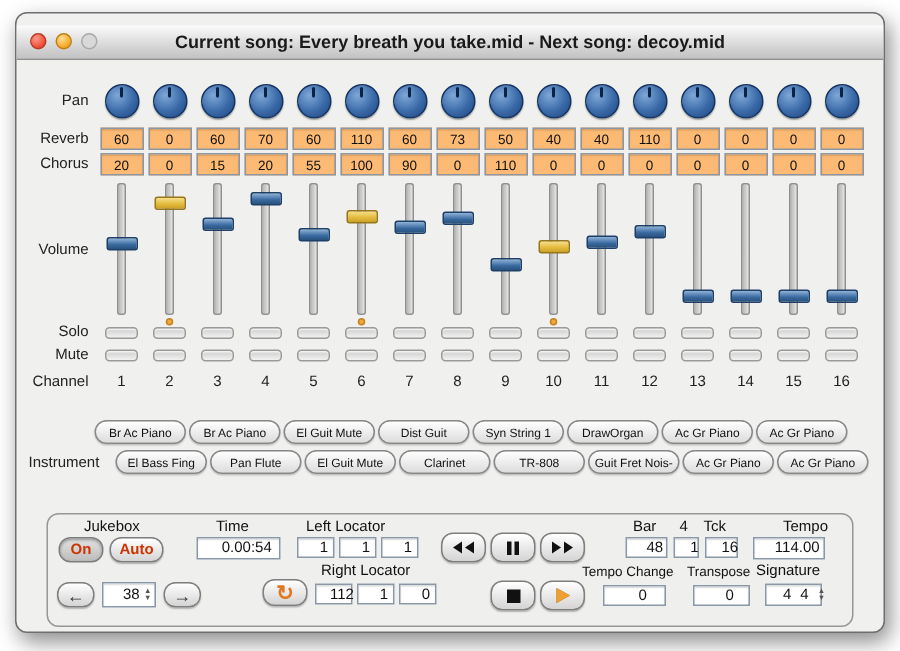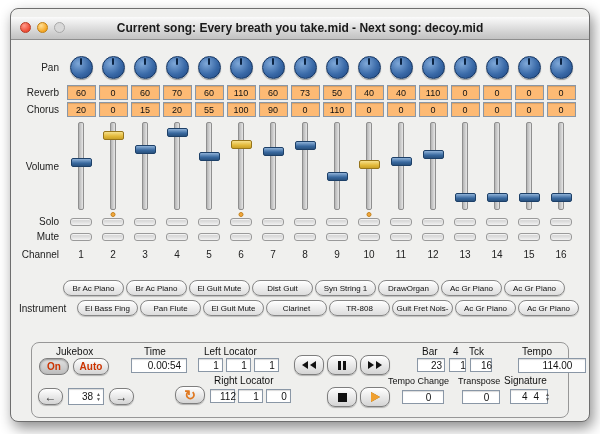--- a/index.html
+++ b/index.html
@@ -598,31 +598,31 @@
         <button class="pbtn" style="left:295px;top:44px;width:30px;height:20px">
           <span class="sq"></span>
         </button>
         <button class="pbtn" style="left:328px;top:44px;width:30px;height:20px">
           <span class="tri-play"></span>
         </button>
 
         <div class="lbl" style="left:390px;top:3px">Bar</div>
         <div class="lbl" style="left:421px;top:3px">4</div>
         <div class="lbl" style="left:437px;top:3px">Tck</div>
-        <div class="field" style="left:385px;top:15px;width:28px;height:14px">23</div>
+        <div class="field" style="left:385px;top:15px;width:28px;height:14px">48</div>
         <div class="field" style="left:417px;top:15px;width:17px;height:14px">1</div>
         <div class="field" style="left:438px;top:15px;width:22px;height:14px">16</div>
 
         <div class="lbl small" style="left:356px;top:33px">Tempo Change</div>
         <div class="lbl small" style="left:426px;top:33px">Transpose</div>
         <div class="field" style="left:370px;top:47px;width:42px;height:14px">0</div>
         <div class="field" style="left:430px;top:47px;width:38px;height:14px">0</div>
 
         <div class="lbl" style="left:490px;top:3px">Tempo</div>
-        <div class="field" style="left:486px;top:15px;width:68px;height:15px">114.00</div>
+        <div class="field" style="left:470px;top:15px;width:48px;height:15px">114.00</div>
         <div class="lbl" style="left:472px;top:32px">Signature</div>
         <div class="field" style="left:478px;top:46px;width:38px;height:15px">
           <span class="sigval">4</span>
           <span class="sigval">4</span>
           <span class="stepper">
             <i>▲</i>
             <i>▼</i>
           </span>
         </div>
 

